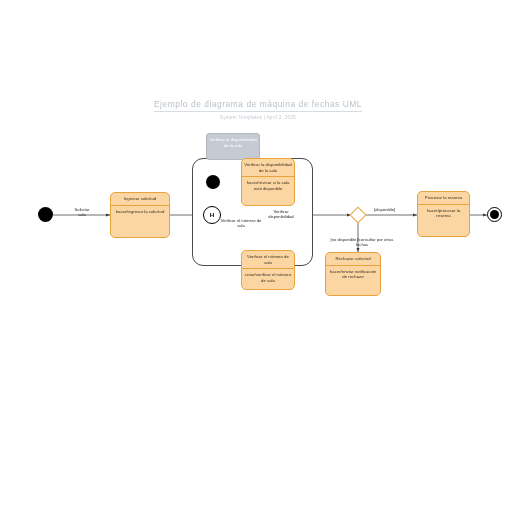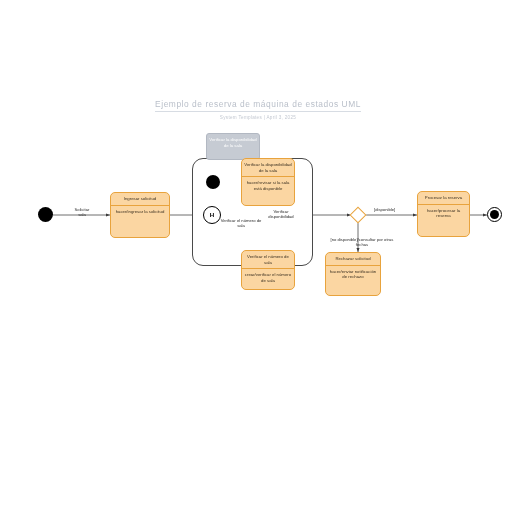--- a/index.html
+++ b/index.html
@@ -148,21 +148,21 @@
     text-align: center;
     white-space: pre-line;
   }
 </style>
 </head>
 <body>
 
 <div id="canvas">
 
   <div class="title-wrap">
-    <div class="doc-title">Ejemplo de reserva de máquina de estados UML</div>
+    <div class="doc-title">Ejemplo de diagrama de máquina de fechas UML</div>
     <div class="doc-subtitle">System Templates  |  April 3, 2025</div>
   </div>
 
   <svg class="edges" viewBox="0 0 516 516">
     <defs>
       <marker id="arrow" markerWidth="6" markerHeight="6" refX="5.2" refY="2" orient="auto">
         <path d="M0,0 L5.2,2 L0,4 z" fill="#3b3b3b"></path>
       </marker>
     </defs>
     <g stroke="#4a4a4a" stroke-width="0.8" fill="none">

